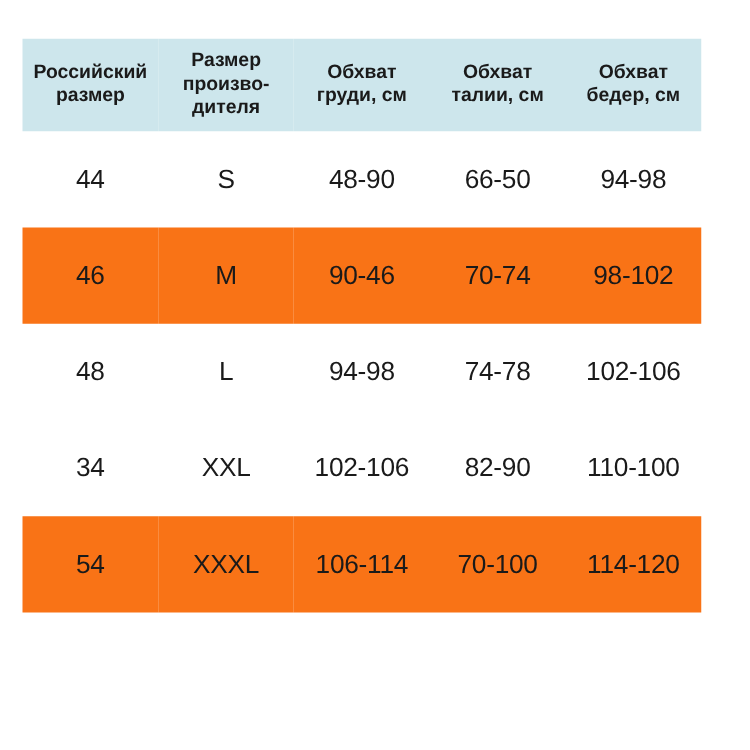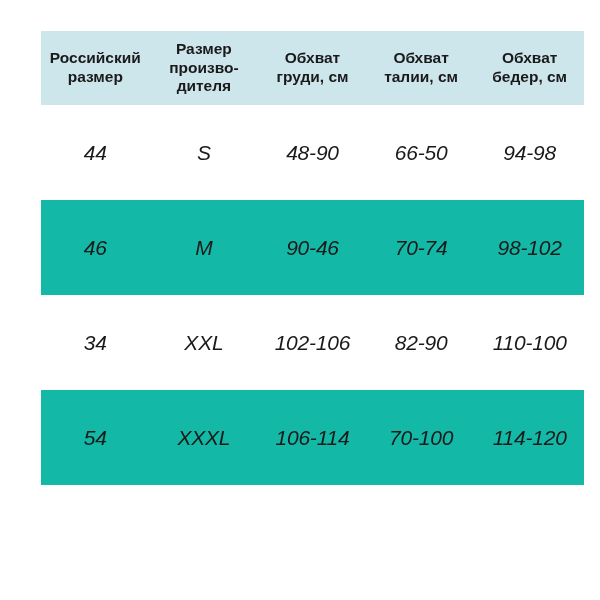--- a/index.html
+++ b/index.html
@@ -7,43 +7,43 @@
   body {
     width: 600px;
     height: 600px;
     position: relative;
     background: #ffffff;
     font-family: "Liberation Sans", sans-serif;
     color: #1a1a1a;
   }
   table.size-table {
     position: absolute;
-    left: 41px;
+    left: 18px;
     top: 31px;
     width: 543px;
     border-collapse: collapse;
     table-layout: fixed;
   }
   th, td {
     text-align: center;
     vertical-align: middle;
     padding: 0;
   }
   thead tr {
     height: 74px;
     background: #cde6ec;
   }
   th {
     font-weight: bold;
     font-size: 15.5px;
     line-height: 1.22;
     white-space: pre-line;
   }
-  tbody tr { height: 95px; font-style: italic; }
-  tbody tr.alt { background: #14b8a6; }
+  tbody tr { height: 77px; }
+  tbody tr.alt { background: #f97316; }
   td {
     font-size: 21px;
     letter-spacing: -0.2px;
   }
 </style>
 </head>
 <body>
 
 <table class="size-table">
   <thead>
@@ -70,20 +70,27 @@
       <td>94-98</td>
     </tr>
     <tr class="alt">
       <td>46</td>
       <td>M</td>
       <td>90-46</td>
       <td>70-74</td>
       <td>98-102</td>
     </tr>
     <tr>
+      <td>48</td>
+      <td>L</td>
+      <td>94-98</td>
+      <td>74-78</td>
+      <td>102-106</td>
+    </tr>
+    <tr>
       <td>34</td>
       <td>XXL</td>
       <td>102-106</td>
       <td>82-90</td>
       <td>110-100</td>
     </tr>
     <tr class="alt">
       <td>54</td>
       <td>XXXL</td>
       <td>106-114</td>

